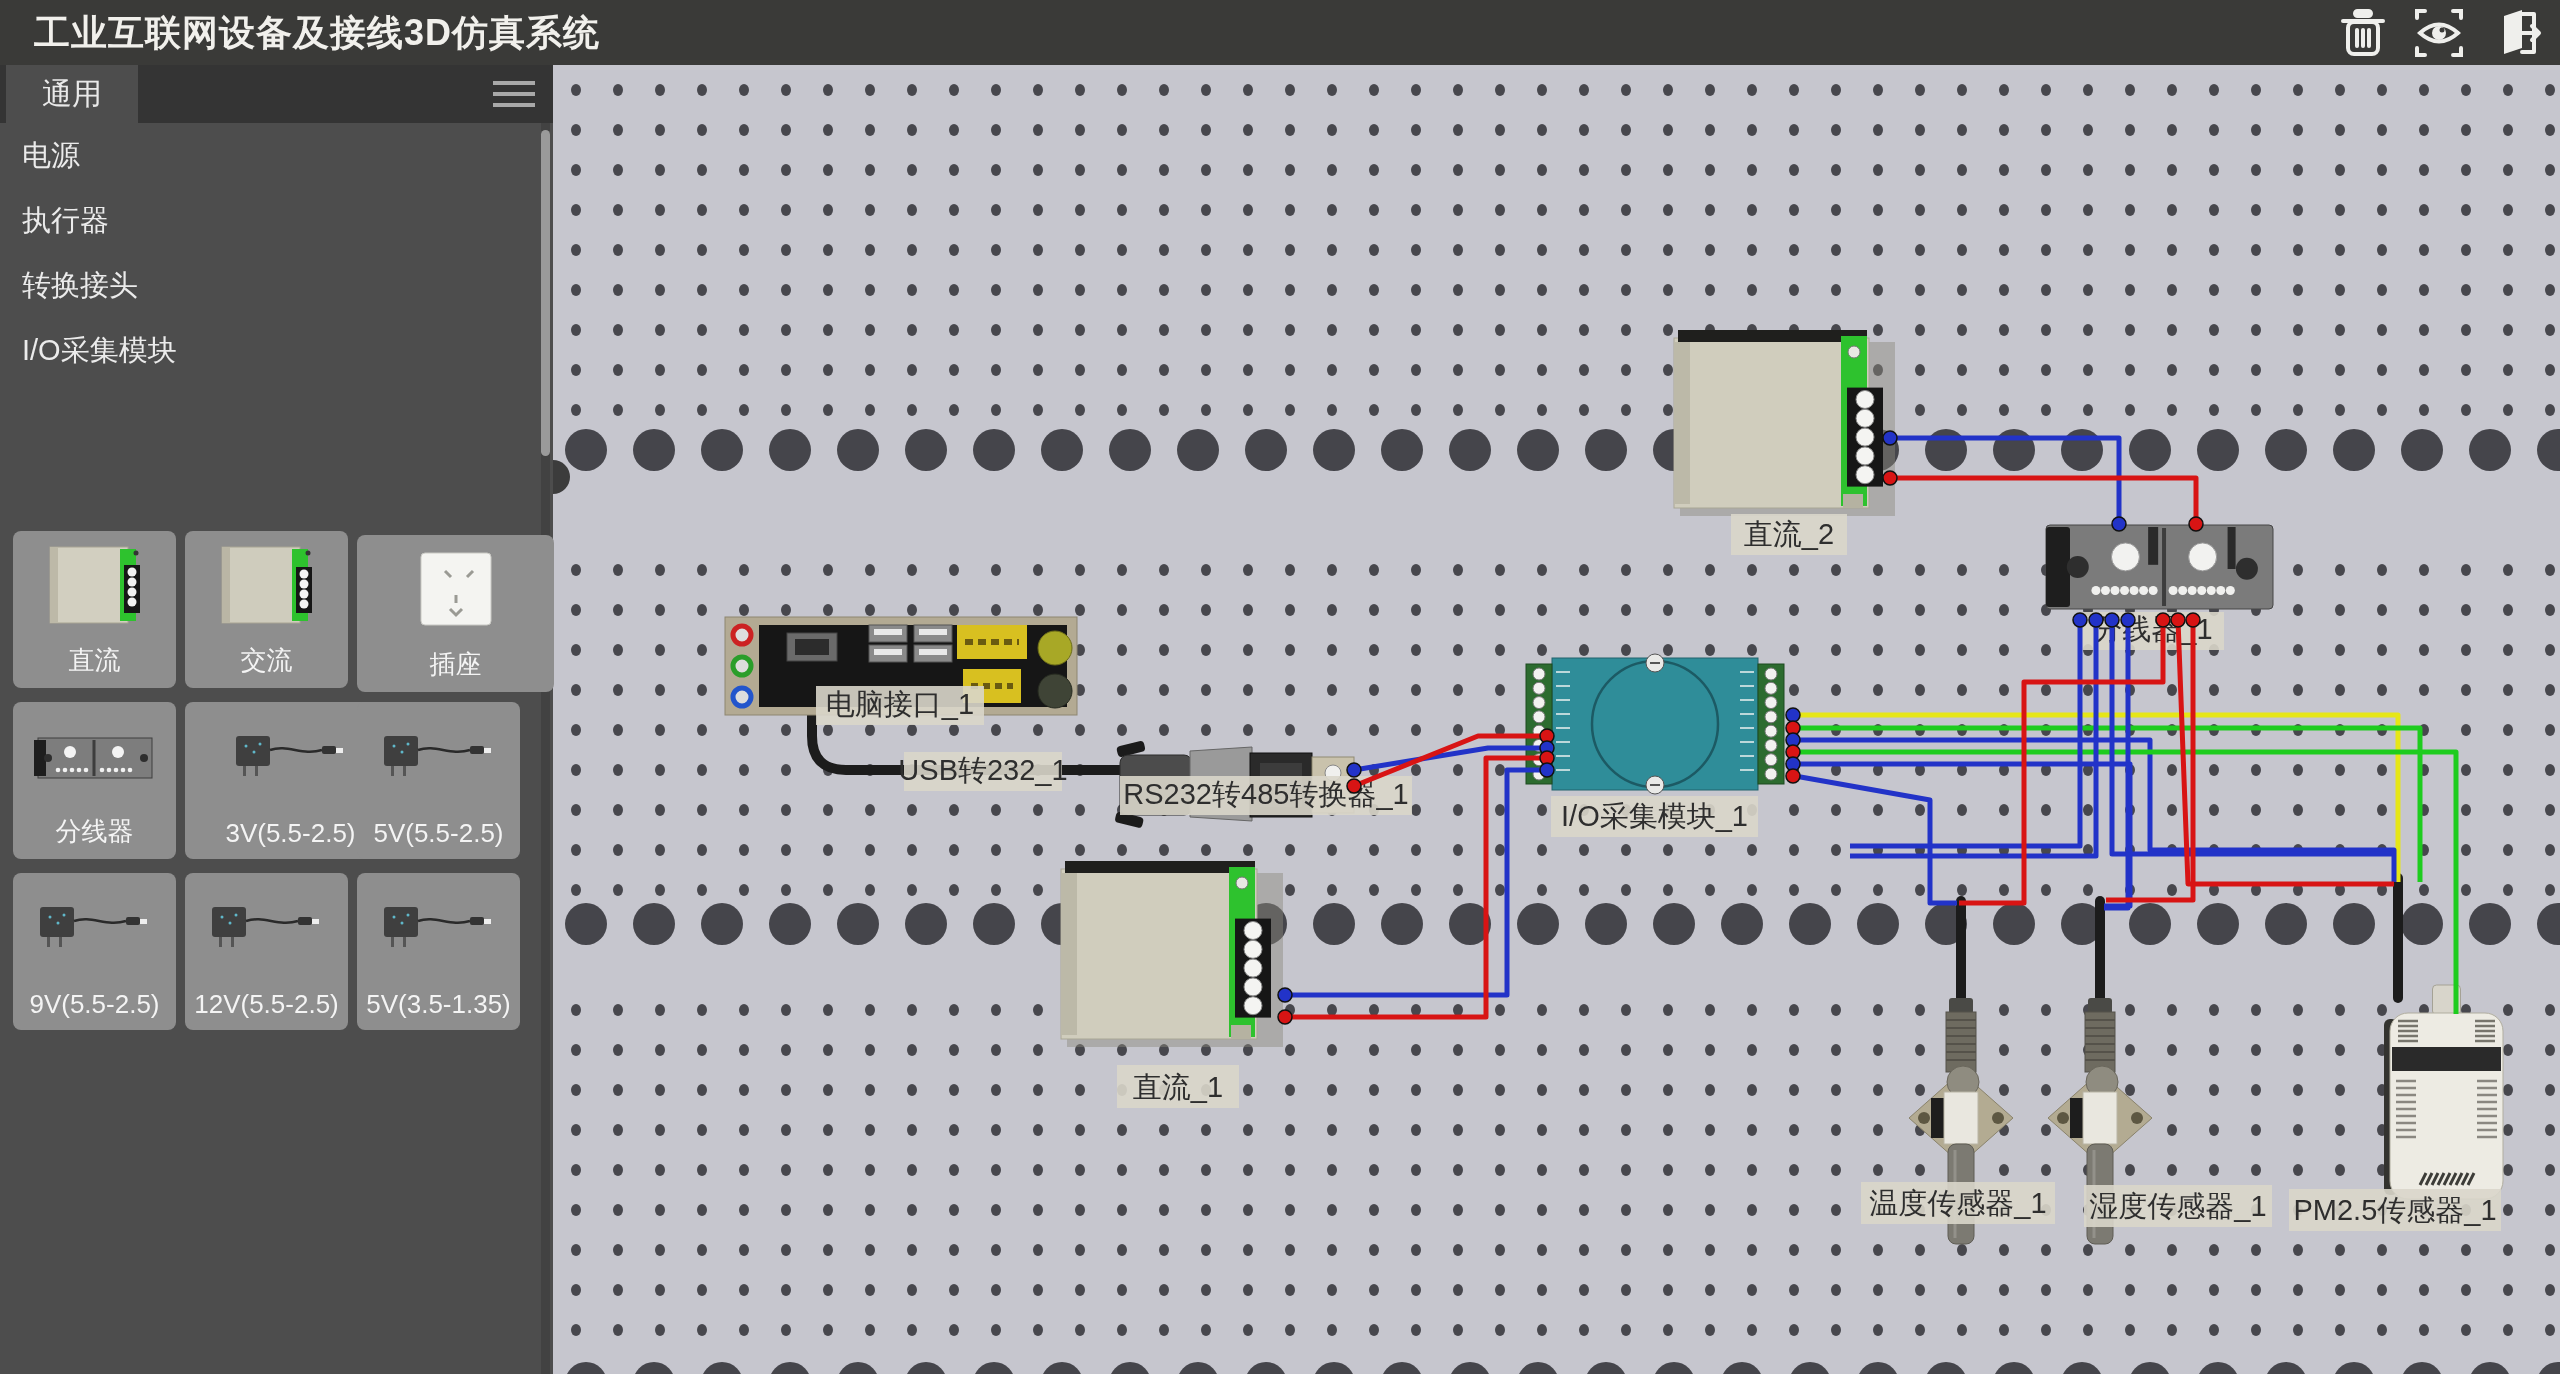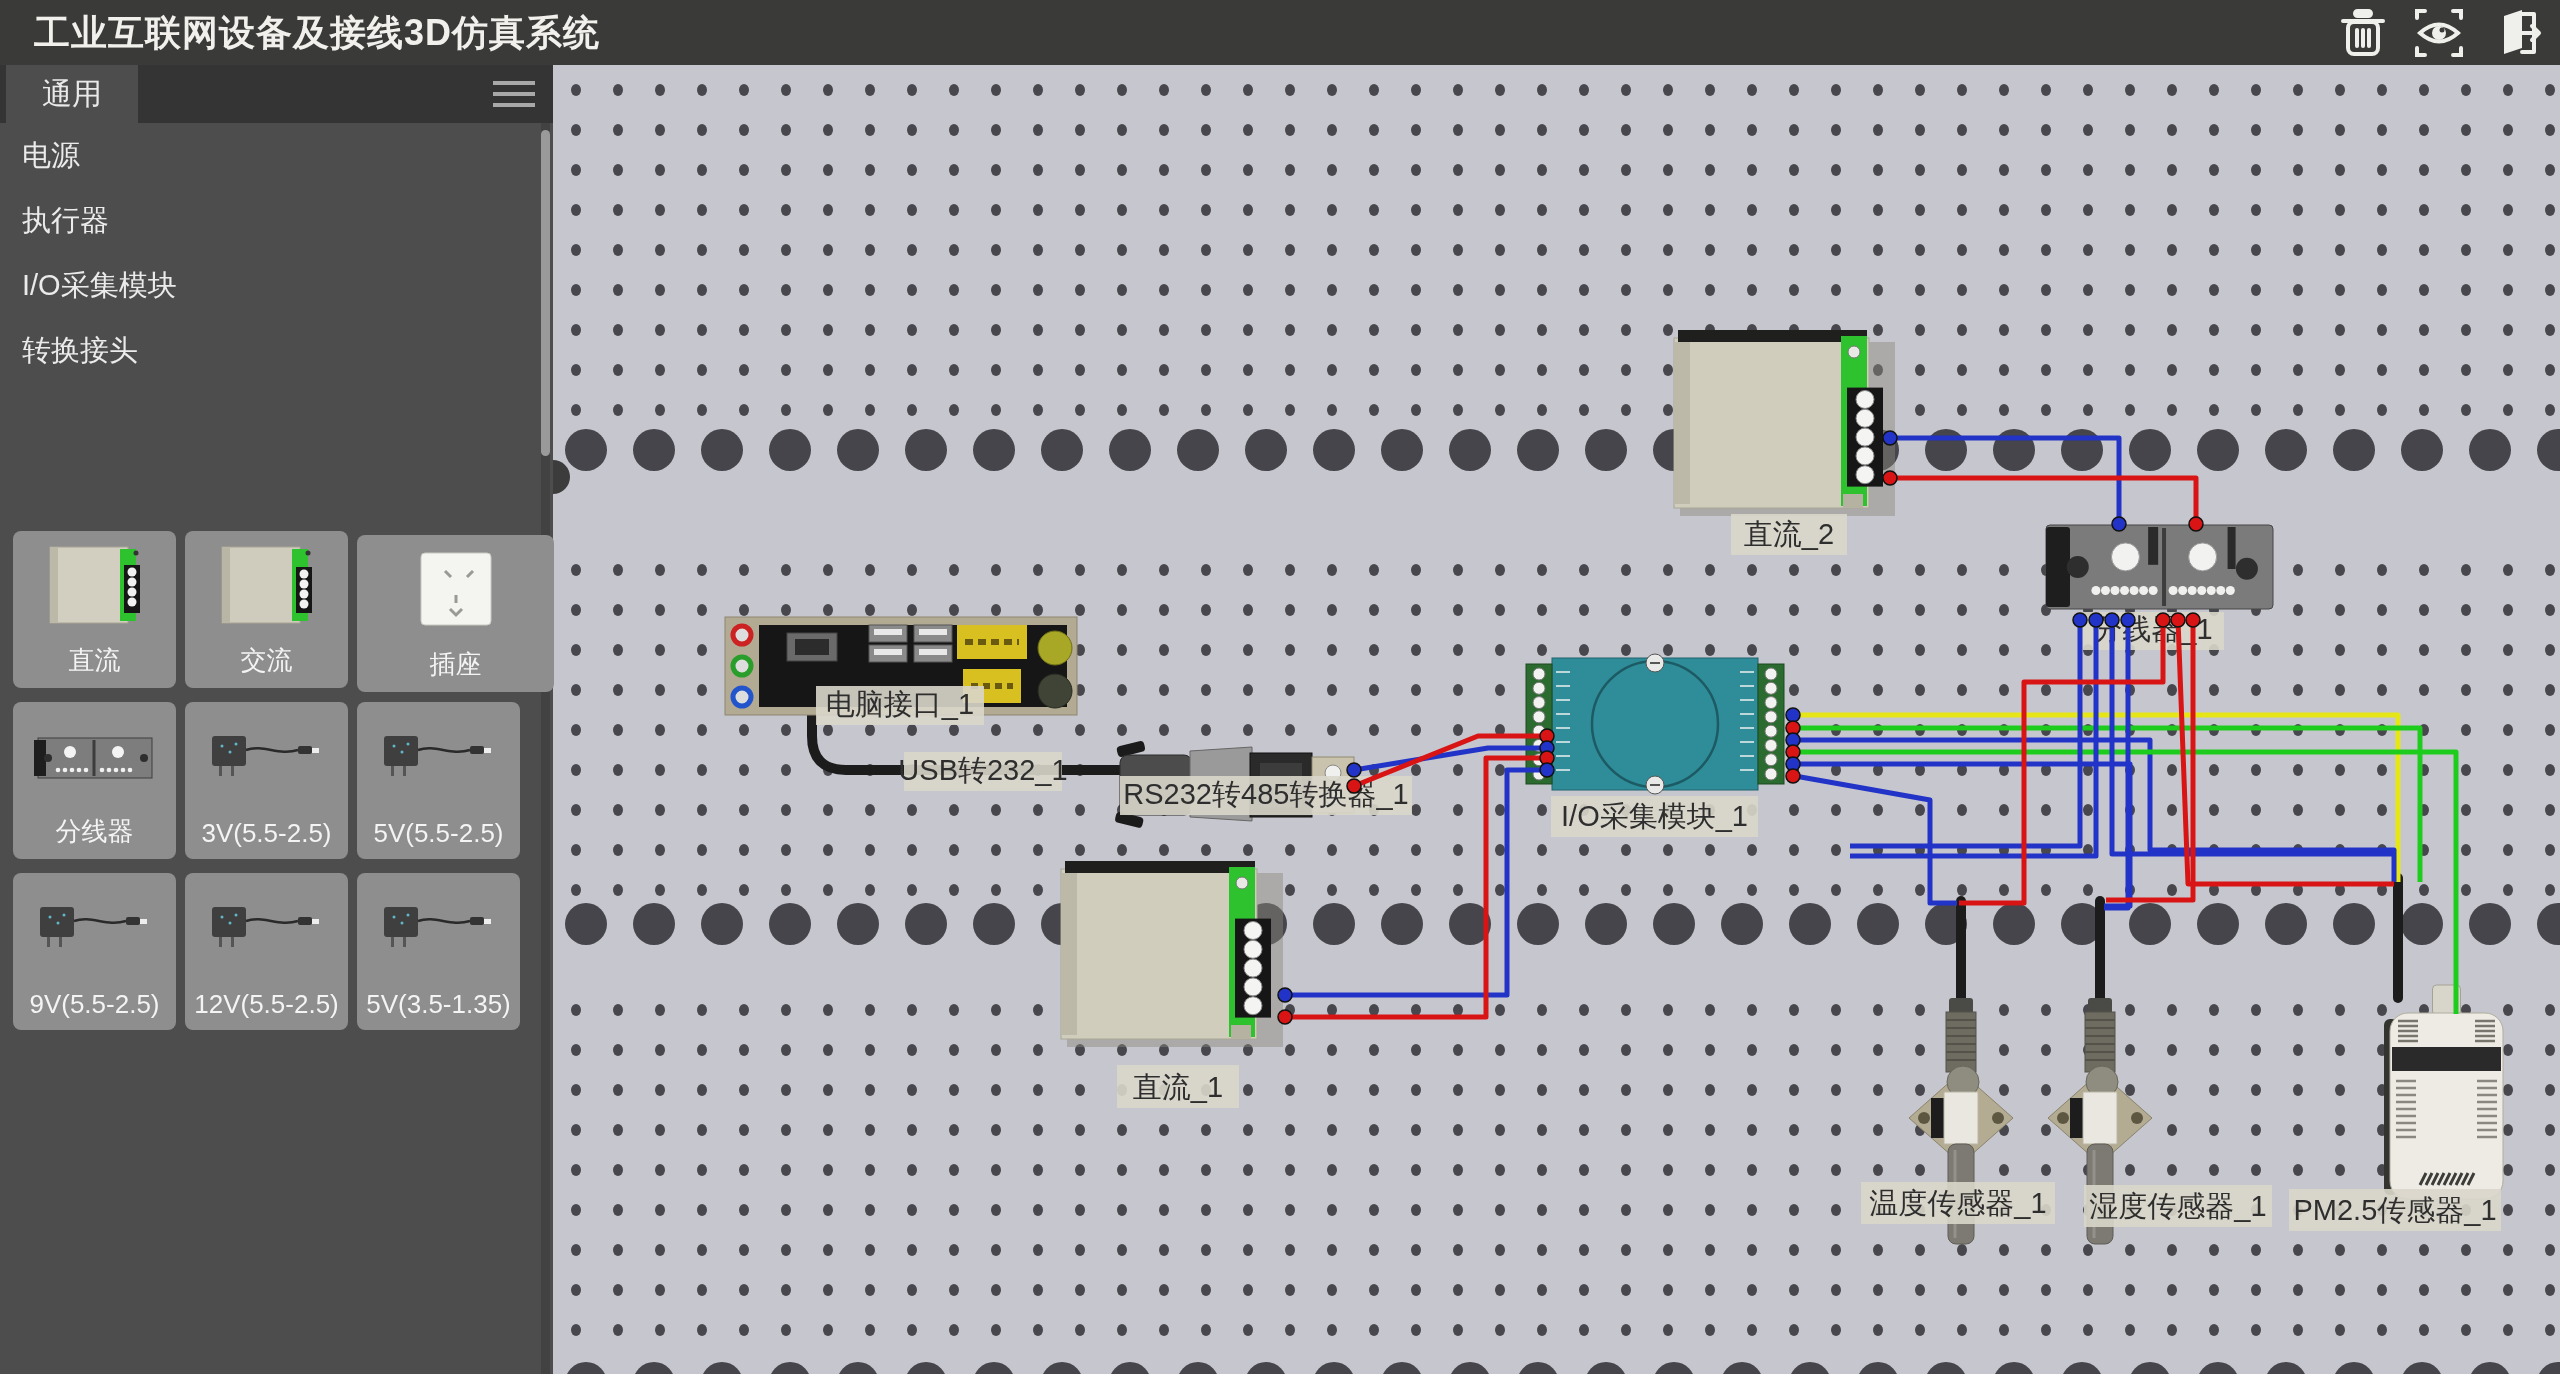--- a/index.html
+++ b/index.html
@@ -75,22 +75,22 @@
       <div class="tab">通用</div>
       <div class="hamburger">
           <div></div>
           <div></div>
           <div></div>
         </div>
     </div>
     <div class="menu" id="menu">
         <div class="menu-item">电源</div>
         <div class="menu-item">执行器</div>
+        <div class="menu-item">转换接头</div>
         <div class="menu-item">I/O采集模块</div>
-        <div class="menu-item">转换接头</div>
       </div>
     <div class="sb-track"></div>
     <div class="sb-thumb"></div>
     <div class="palette" id="palette">
         <div class="pcell" style="left: 0px; top: 0px;">
           <svg width="110" height="95" viewBox="0 0 110 95">
     <rect x="10" y="8" width="78" height="76" fill="#d2cfc0" stroke="#a8a493"></rect>
     <rect x="10" y="8" width="8" height="76" fill="#bdb9a8"></rect>
     <rect x="80" y="10" width="16" height="72" fill="#2ec22e"></rect>
     <rect x="84" y="26" width="16" height="48" fill="#161616"></rect>
@@ -143,21 +143,21 @@
               <circle cx="56" cy="60" r="2.3"></circle>
       <circle cx="72" cy="60" r="2.3"></circle>
               <circle cx="79" cy="60" r="2.3"></circle>
               <circle cx="86" cy="60" r="2.3"></circle>
       <circle cx="93" cy="60" r="2.3"></circle>
               <circle cx="100" cy="60" r="2.3"></circle>
     </g>
           </svg>
           <div class="plabel">分线器</div>
         </div>
-        <div class="pcell" style="left: 172px; top: 171px;">
+        <div class="pcell" style="left: 172px; top: 171px; padding-left: 48px;">
           <svg width="130" height="95" viewBox="0 0 130 95">
     <rect x="10" y="26" width="34" height="30" rx="3" fill="#3f3f3f"></rect>
     <circle cx="20" cy="36" r="1.5" fill="#5fb7c9"></circle>
             <circle cx="28" cy="42" r="1.5" fill="#5fb7c9"></circle>
     <circle cx="34" cy="34" r="1.5" fill="#5fb7c9"></circle>
     <rect x="17" y="56" width="3" height="10" fill="#555"></rect>
             <rect x="29" y="56" width="3" height="10" fill="#555"></rect>
     <path d="M44,40 C62,34 76,46 96,40" fill="none" stroke="#2a2a2a" stroke-width="2.5"></path>
     <rect x="96" y="36" width="14" height="8" rx="2" fill="#333"></rect>
     <rect x="110" y="38" width="7" height="5" fill="#eee"></rect>

